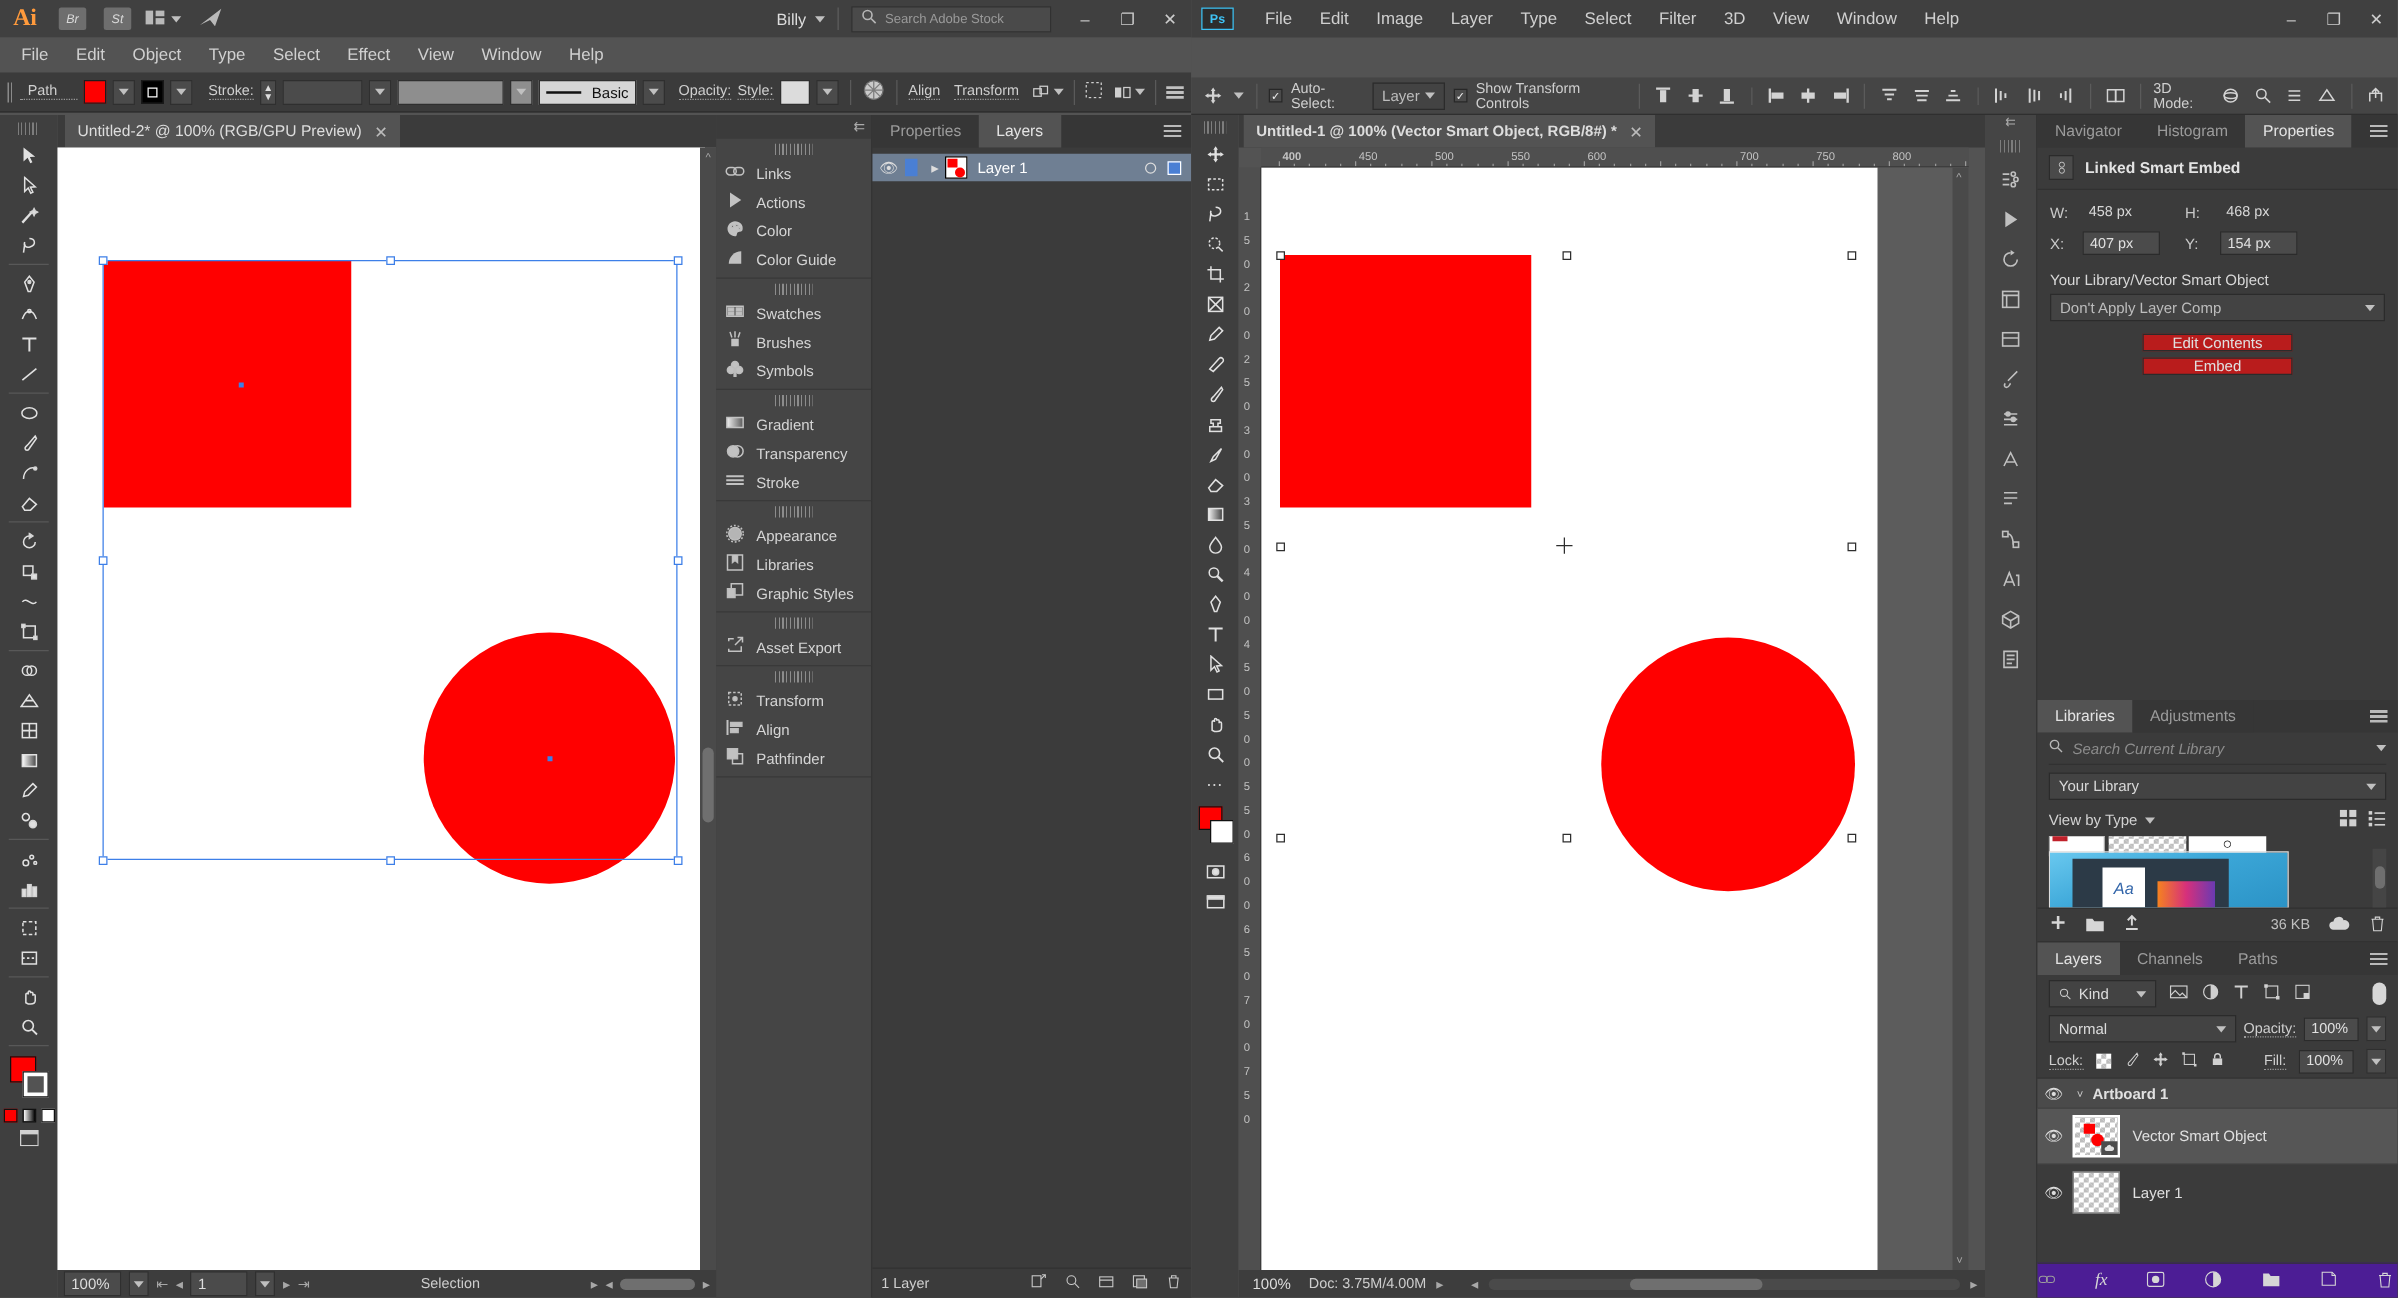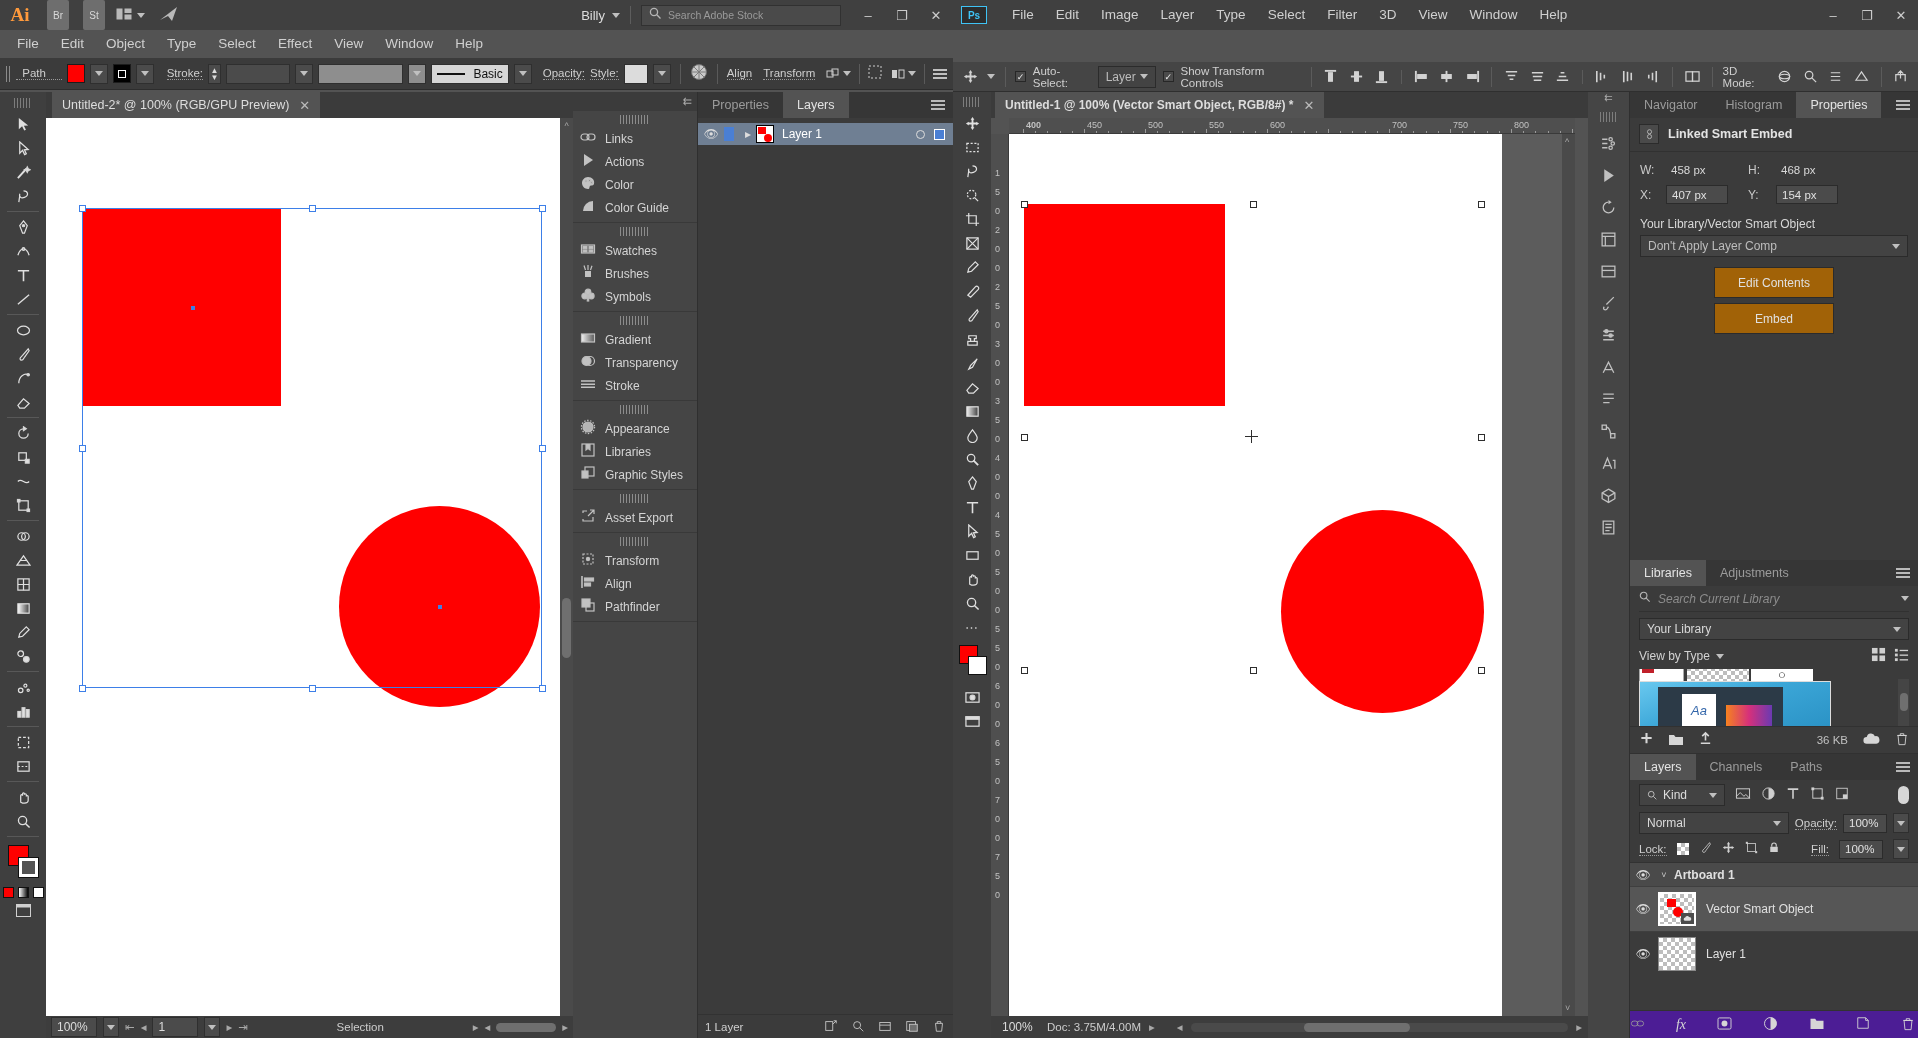--- a/index.html
+++ b/index.html
@@ -32,22 +32,22 @@
 
   .fieldbox { background:#4b4b4b; border:1px solid #2f2f2f; height:20px; color:#ddd;
               font-size:12px; display:flex; align-items:center; padding:0 5px; }
   .caret { width:0;height:0;border-left:4px solid transparent;border-right:4px solid transparent;
            border-top:5px solid #c0c0c0; }
 
   
   #ai-top { height:30px; background:#404040; display:flex; align-items:center; }
   .ai-logo { width:40px; text-align:center; color:#ff9a3c; font-size:19px; font-weight:bold;
              font-family:"Liberation Serif", serif; }
-  .sqbtn { width:22px;height:30px; background:#6e6e6e; color:#d9d9d9; font-size:10px;
-           display:flex;align-items:center;justify-content:center; border-radius:2px; margin:0 7px; }
+  .sqbtn { width:22px;height:18px; background:#6e6e6e; color:#d9d9d9; font-size:10px;
+           display:flex;align-items:center;justify-content:center; border-radius:2px; margin:0 7px;font-style:italic; }
   #ai-ctrl { height:32px; background:#3b3b3b; display:flex; align-items:center; gap:5px; padding:0 6px;
              border-bottom:1px solid #2d2d2d; }
   .grip { width:6px;height:16px;
           background:repeating-linear-gradient(90deg,#8a8a8a 0 1px,transparent 1px 3px); }
   .swatch { width:20px;height:19px; border:1px solid #1c1c1c; }
   .lbl { font-size:11.5px; color:#cfcfcf; }
   .underdot { border-bottom:1px dotted #9a9a9a; }
 
   
   #ai-tools { position:absolute; left:0; top:92px; width:46px; bottom:0; background:#3f3f3f;
@@ -128,21 +128,21 @@
                   border-right:1px solid #2f2f2f; }
   .dockic { height:32px; display:flex; align-items:center; justify-content:center; color:#c0c0c0; }
   .dockic svg { width:17px;height:17px; stroke:#c0c0c0; fill:none; stroke-width:1.2; }
   #ps-panels { position:absolute; left:42px; top:0; right:0; bottom:0; background:#3b3b3b; }
 
   .prop-row { display:flex; align-items:center; padding:3px 10px; gap:6px; font-size:12px; }
   .prop-in { background:#4b4b4b; border:1px solid #2b2b2b; height:19px; width:62px;
              display:flex; align-items:center; padding:0 5px; font-size:11.5px; color:#e0e0e0; }
   .prop-ro { height:19px; width:62px; display:flex; align-items:center; padding:0 5px;
              font-size:11.5px; color:#d8d8d8; }
-  .btn { background:#a16207; border:1px solid #2b2b2b; height:31px; display:flex;
+  .btn { background:#b91c1c; border:1px solid #2b2b2b; height:14px; display:flex;
          align-items:center; justify-content:center; font-size:12px; color:#e0e0e0; }
   .selectbox { background:#434343; border:1px solid #2b2b2b; height:22px; display:flex;
                align-items:center; padding:0 7px; font-size:12px; color:#bdbdbd; }
 
   .lib-row { display:flex; align-items:center; gap:7px; padding:5px 9px; font-size:12px; }
   .pslayer { display:flex; align-items:center; height:45px; font-size:12px; color:#e0e0e0; }
   .checker { background-image:
       linear-gradient(45deg,#bdbdbd 25%,transparent 25%,transparent 75%,#bdbdbd 75%),
       linear-gradient(45deg,#bdbdbd 25%,#fff 25%,#fff 75%,#bdbdbd 75%);
       background-size:8px 8px; background-position:0 0,4px 4px; }
@@ -171,21 +171,21 @@
       <svg width="20" height="16" viewBox="0 0 20 16">
           <path d="M1 14 L18 1 L13 15 L9 10 Z" fill="#b9b9b9"></path>
         </svg>
     </div>
     <div style="margin-left:auto" class="row">
       <div class="row" style="gap:7px;padding:0 10px">
         <span style="font-size:13px;color:#ddd">Billy</span>
         <span class="caret"></span>
       </div>
       <div style="width:1px;height:18px;background:#5d5d5d"></div>
-      <div class="row" style="background:#4a4a4a;border:1px solid #313131;height:21px;width:200px;gap:6px;padding:0 7px;margin:0 10px">
+      <div class="row" style="background:#4a4a4a;border:1px solid #313131;height:21px;width:160px;gap:6px;padding:0 7px;margin:0 10px">
         <span>
           <svg width="13" height="13" viewBox="0 0 13 13">
               <circle cx="5" cy="5" r="3.6" stroke="#b6b6b6" fill="none" stroke-width="1.3"></circle>
               <line x1="7.8" y1="7.8" x2="11.5" y2="11.5" stroke="#b6b6b6" stroke-width="1.3"></line>
             </svg>
         </span>
         <span class="tiny" style="color:#9a9a9a">Search Adobe Stock</span>
       </div>
       <div class="winbtns">
         <div class="winbtn">–</div>

